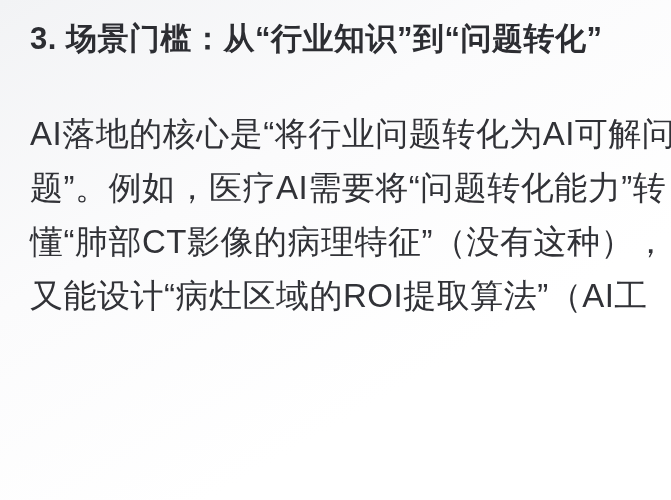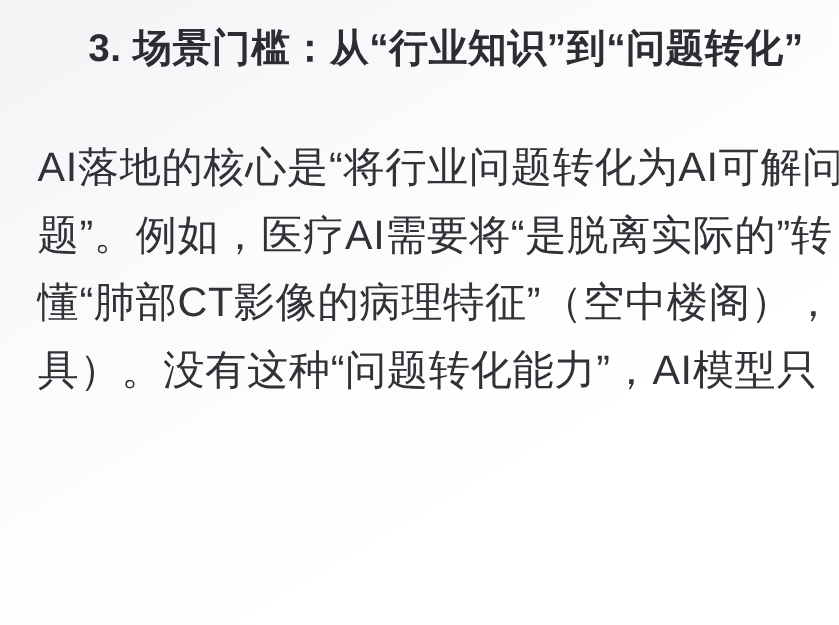--- a/index.html
+++ b/index.html
@@ -19,21 +19,20 @@
     overflow: hidden;
   }
   .section-heading {
     margin: 0 0 50px 0;
     font-size: 31px;
     line-height: 1.2;
     font-weight: 700;
     letter-spacing: 0.5px;
     color: #2c2d32;
     white-space: nowrap;
-    text-align: right;
   }
   .body-paragraph {
     margin: 0;
     font-size: 33px;
     font-weight: 400;
     color: #313237;
   }
   .para-line {
     display: block;
     line-height: 54px;
@@ -42,17 +41,17 @@
   }
 </style>
 </head>
 <body>
 
 <div class="page">
   <h1 class="section-heading">3. 场景门槛：从“行业知识”到“问题转化”</h1>
 
   <p class="body-paragraph">
     <span class="para-line">AI落地的核心是“将行业问题转化为AI可解问</span>
-    <span class="para-line">题”。例如，医疗AI需要将“是脱离实际的”转</span>
-    <span class="para-line">懂“肺部CT影像的病理特征”（空中楼阁），</span>
-    <span class="para-line">具）。没有这种“问题转化能力”，AI模型只</span>
+    <span class="para-line">题”。例如，医疗AI需要将“问题转化能力”转</span>
+    <span class="para-line">懂“肺部CT影像的病理特征”（没有这种），</span>
+    <span class="para-line">又能设计“病灶区域的ROI提取算法”（AI工</span>
   </p>
 </div>
 
 </body></html>

